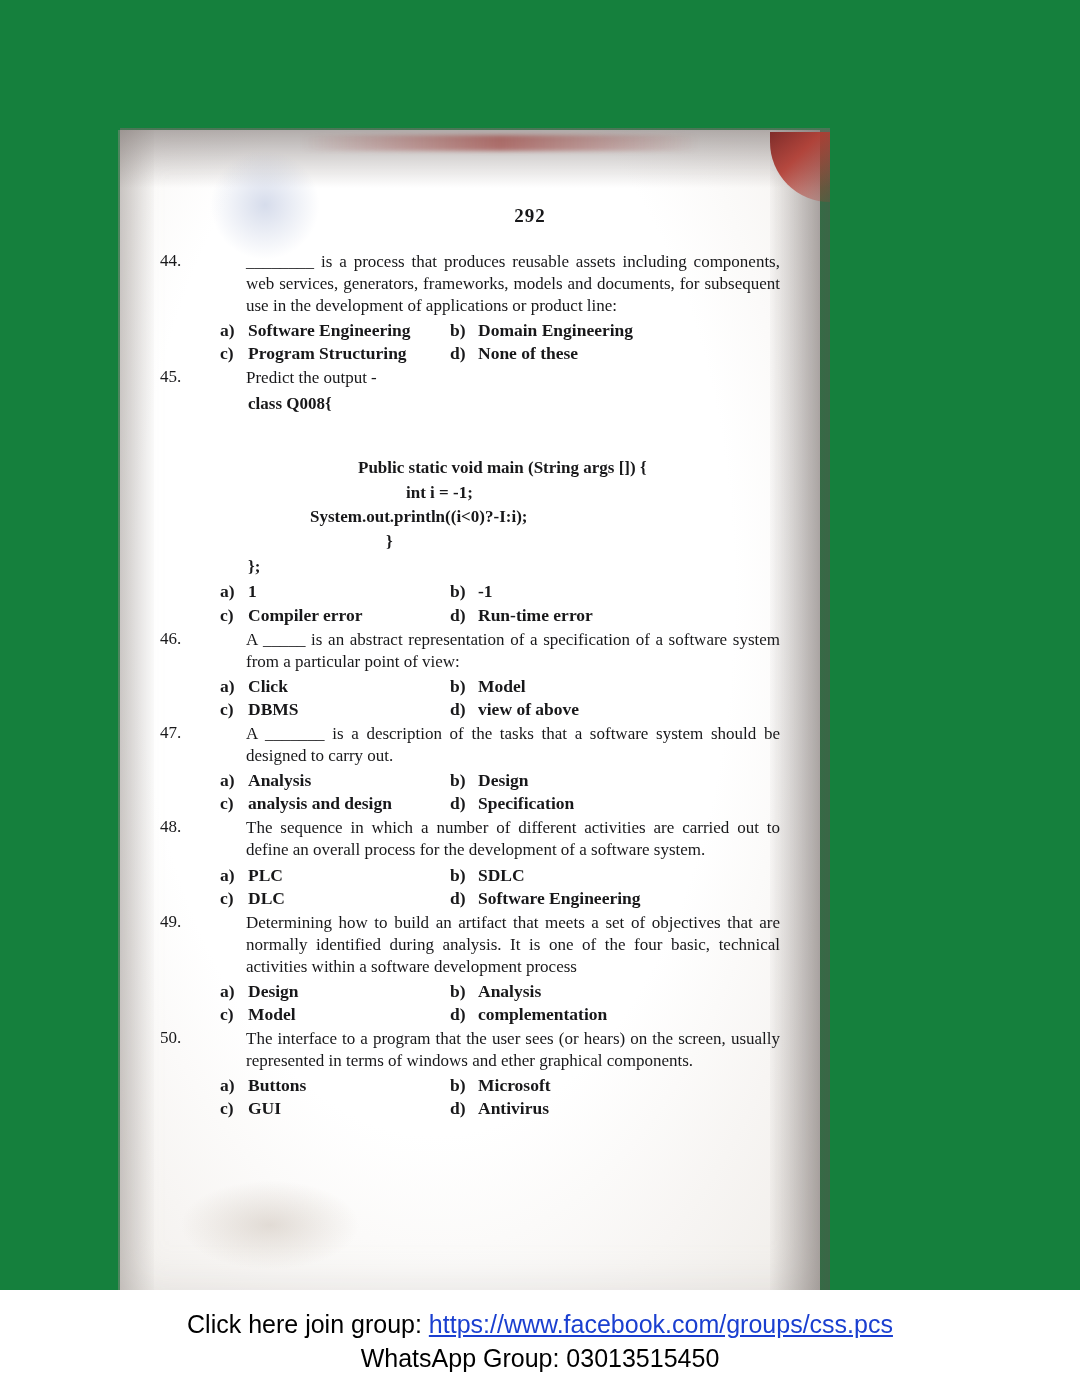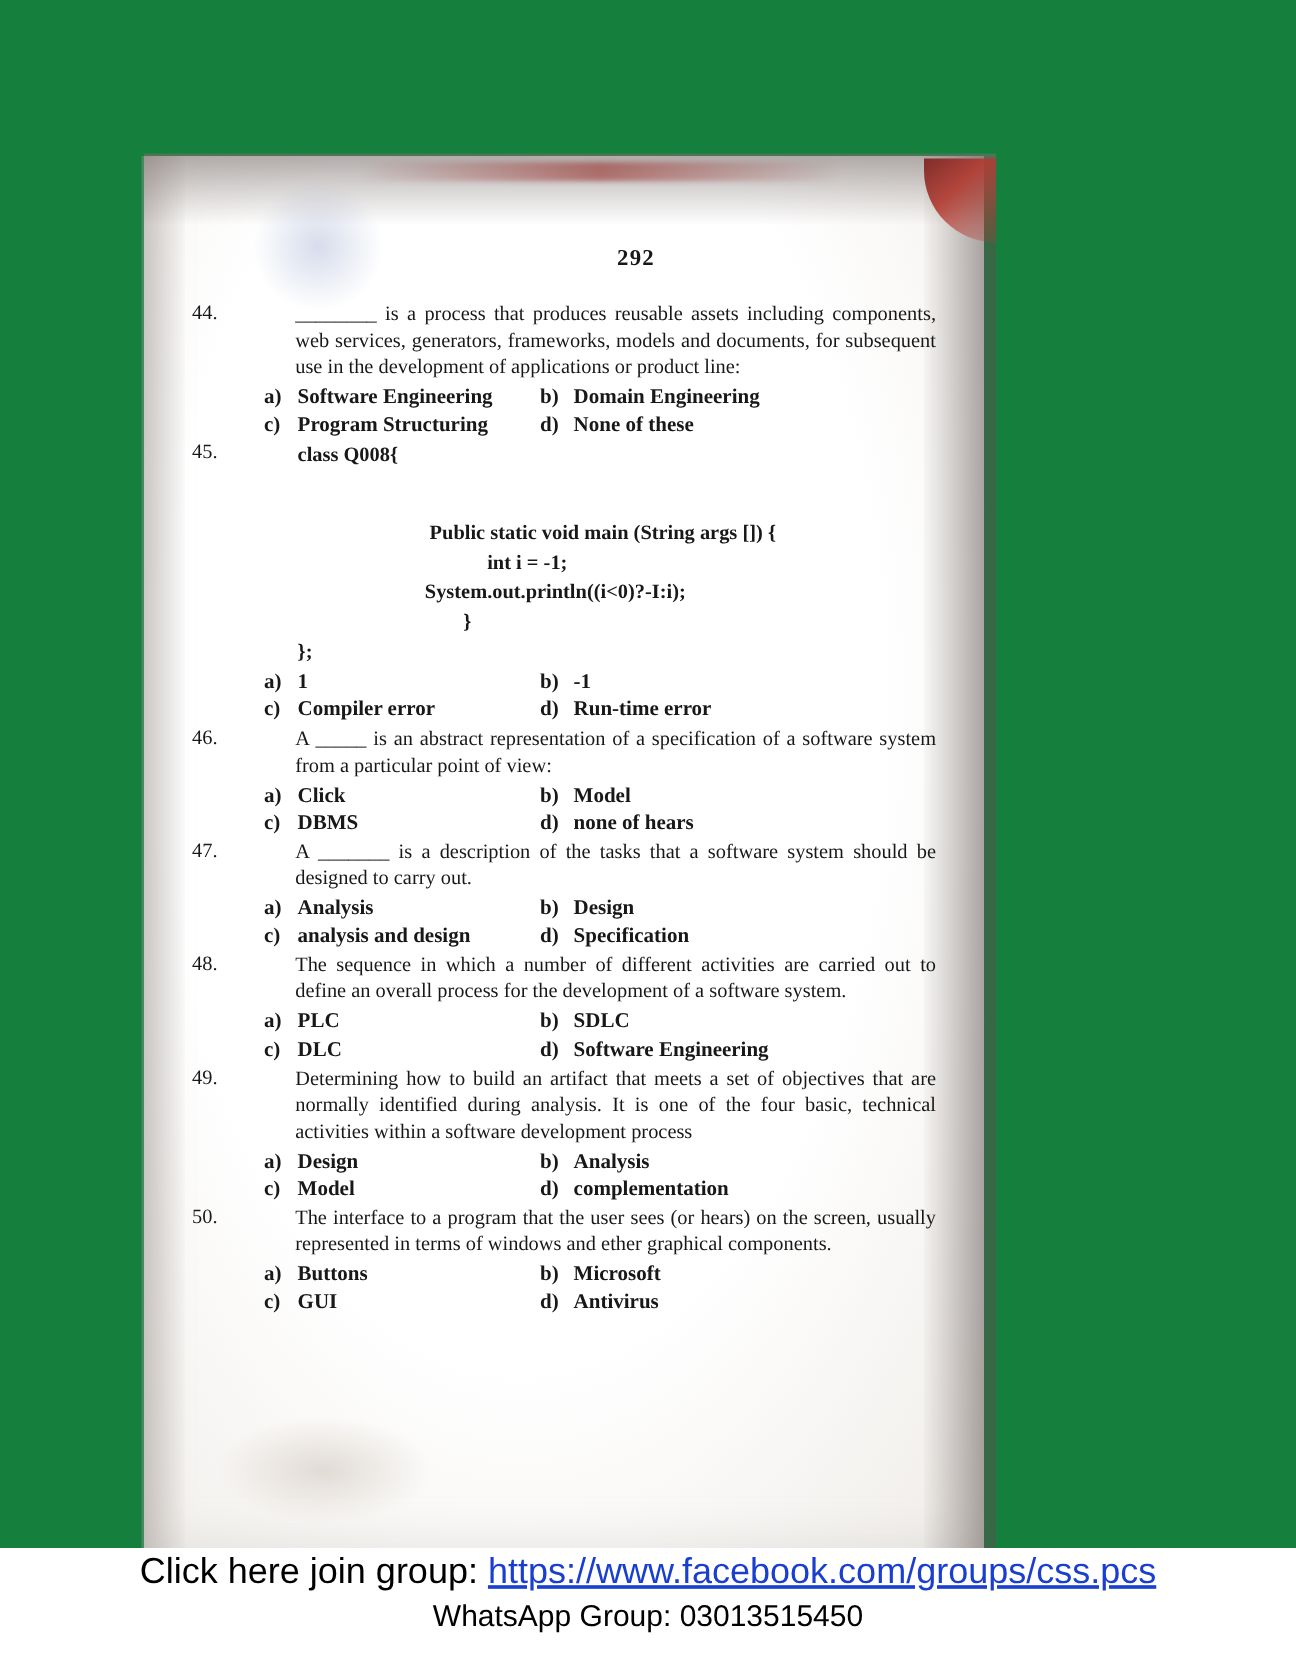--- a/index.html
+++ b/index.html
@@ -143,39 +143,39 @@
 
   
   .code {
     font-size: 17px;
     font-weight: bold;
     line-height: 1.45;
     margin-left: 78px;
   }
   .code .i1 { margin-left: 120px; margin-top: 40px; }
   .code .i2 { margin-left: 168px; }
-  .code .i3 { margin-left: 116px; }
+  .code .i3 { margin-left: 72px; }
   .code .i4 { margin-left: 148px; }
   .code .i5 { margin-left: 10px; }
 
   
   #footer {
     position: absolute;
     left: 0;
     top: 1290px;
     width: 1080px;
     height: 107px;
     background: #ffffff;
     text-align: center;
     font-family: "Liberation Sans", sans-serif;
   }
   .footer-line1 {
-    font-size: 30px;
+    font-size: 25px;
     color: #000;
-    padding-top: 0;
+    padding-top: 18px;
     line-height: 1.35;
   }
   .footer-link {
     color: #1a3fd0;
     text-decoration: underline;
   }
   .footer-line2 {
     font-size: 25px;
     color: #000;
     line-height: 1.35;
@@ -220,20 +220,21 @@
         </div>
         <div class="opt">
           <span class="opt-key">d)</span>
           <span class="opt-txt">None of these</span>
         </div>
       </div>
     </div>
 
     <div class="q">
       <div class="q-num">45.</div>
+      <div class="q-body">Predict the output -</div>
     </div>
     <div class="code">
       <div class="i5">class Q008{</div>
       <div class="i1">Public static void main (String args []) {</div>
       <div class="i2">int i = -1;</div>
       <div class="i3">System.out.println((i&lt;0)?-I:i);</div>
       <div class="i4">}</div>
       <div class="i5">};</div>
     </div>
     <div class="opts">
@@ -274,21 +275,21 @@
           <span class="opt-txt">Model</span>
         </div>
       </div>
       <div class="opt-row">
         <div class="opt left">
           <span class="opt-key">c)</span>
           <span class="opt-txt">DBMS</span>
         </div>
         <div class="opt">
           <span class="opt-key">d)</span>
-          <span class="opt-txt">none of hears</span>
+          <span class="opt-txt">view of above</span>
         </div>
       </div>
     </div>
 
     <div class="q">
       <div class="q-num">47.</div>
       <div class="q-body">A _______ is a description of the tasks that a software system should be designed to carry out.</div>
     </div>
     <div class="opts">
       <div class="opt-row">

